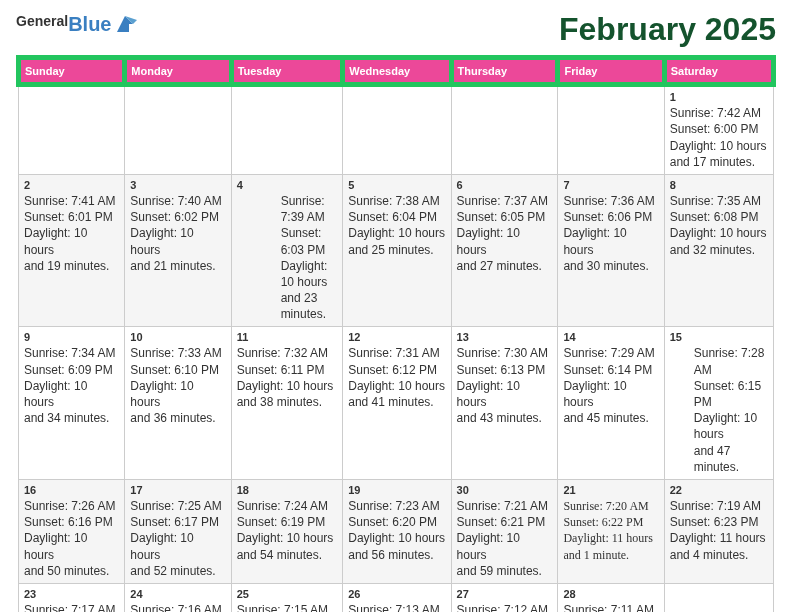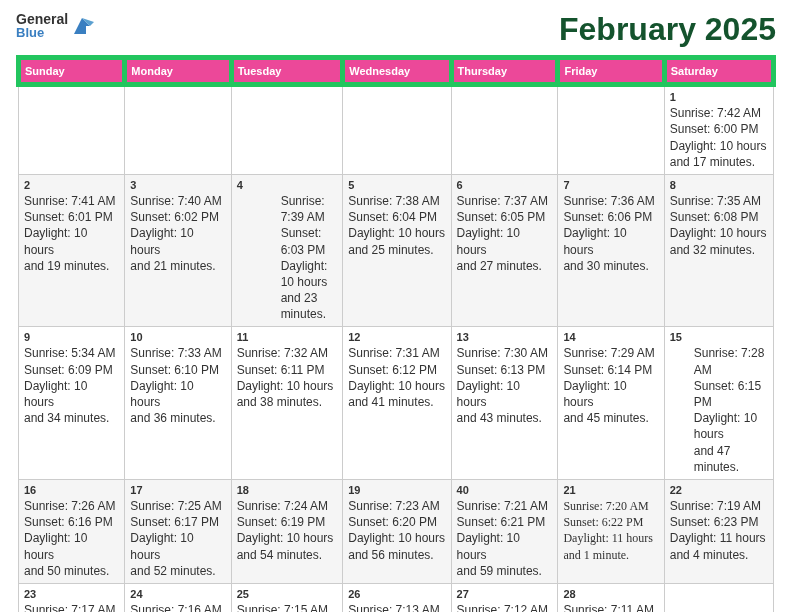--- a/index.html
+++ b/index.html
@@ -20,30 +20,29 @@
       justify-content: space-between;
       align-items: flex-start;
       margin-bottom: 8px;
     }
     .logo {
       display: flex;
       align-items: center;
     }
     .logo-text {
       display: flex;
-      flex-direction: column;
       line-height: 1;
     }
     .logo-general {
       font-size: 14px;
       font-weight: bold;
       color: #333;
     }
     .logo-blue {
-      font-size: 13px;
+      font-size: 20px;
       font-weight: bold;
       color: #3a7fc1;
     }
     .logo-icon {
       width: 24px;
       height: 24px;
       margin-left: 2px;
     }
     .title-section {
       text-align: right;
@@ -194,21 +193,21 @@
             <span class="day-num">8</span>
             <div class="day-info" style="white-space: pre-line;">Sunrise: 7:35 AM
 Sunset: 6:08 PM
 Daylight: 10 hours
 and 32 minutes.</div>
           </td>
         </tr>
         <tr>
           <td>
             <span class="day-num">9</span>
-            <div class="day-info" style="white-space: pre-line;">Sunrise: 5:34 AM
+            <div class="day-info" style="white-space: pre-line;">Sunrise: 7:34 AM
 Sunset: 6:09 PM
 Daylight: 10 hours
 and 34 minutes.</div>
           </td>
           <td>
             <span class="day-num">10</span>
             <div class="day-info" style="white-space: pre-line;">Sunrise: 7:33 AM
 Sunset: 6:10 PM
 Daylight: 10 hours
 and 36 minutes.</div>
@@ -272,21 +271,21 @@
 and 54 minutes.</div>
           </td>
           <td>
             <span class="day-num">19</span>
             <div class="day-info" style="white-space: pre-line;">Sunrise: 7:23 AM
 Sunset: 6:20 PM
 Daylight: 10 hours
 and 56 minutes.</div>
           </td>
           <td>
-            <span class="day-num">40</span>
+            <span class="day-num">30</span>
             <div class="day-info" style="white-space: pre-line;">Sunrise: 7:21 AM
 Sunset: 6:21 PM
 Daylight: 10 hours
 and 59 minutes.</div>
           </td>
           <td>
             <span class="day-num">21</span>
             <div class="day-info" style="white-space: pre-line; font-family: Liberation Serif, serif;">Sunrise: 7:20 AM
 Sunset: 6:22 PM
 Daylight: 11 hours

